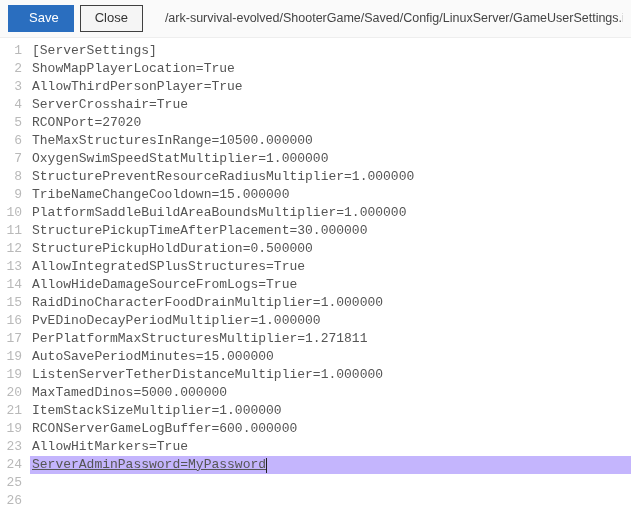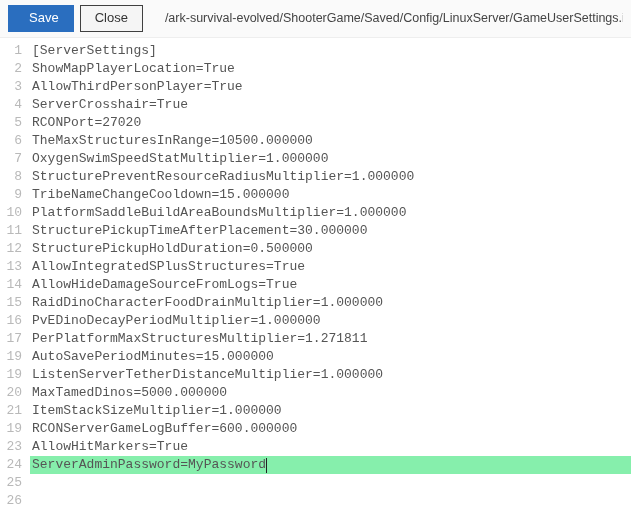--- a/index.html
+++ b/index.html
@@ -64,22 +64,23 @@
     flex: 1;
     color: #555;
     position: relative;
   }
   .code-line {
     height: 18px;
     white-space: pre;
     padding-left: 2px;
   }
   .code-line.active {
-    background: #86efac;
+    background: #c4b5fd;
     position: relative;
+    text-decoration: underline;
   }
   .cursor {
     display: inline-block;
     width: 0;
     border-left: 1px solid #222;
     height: 15px;
     vertical-align: text-top;
     position: relative;
     top: 1px;
   }

